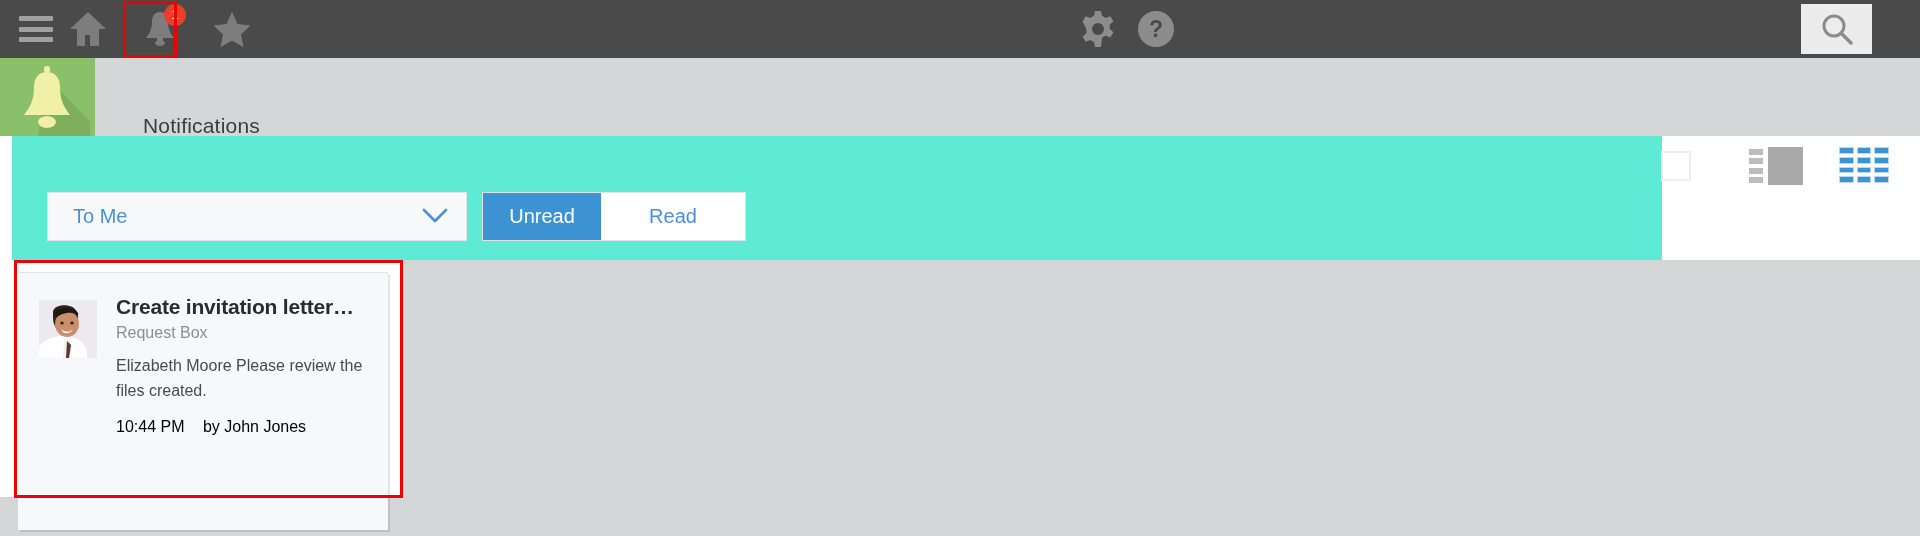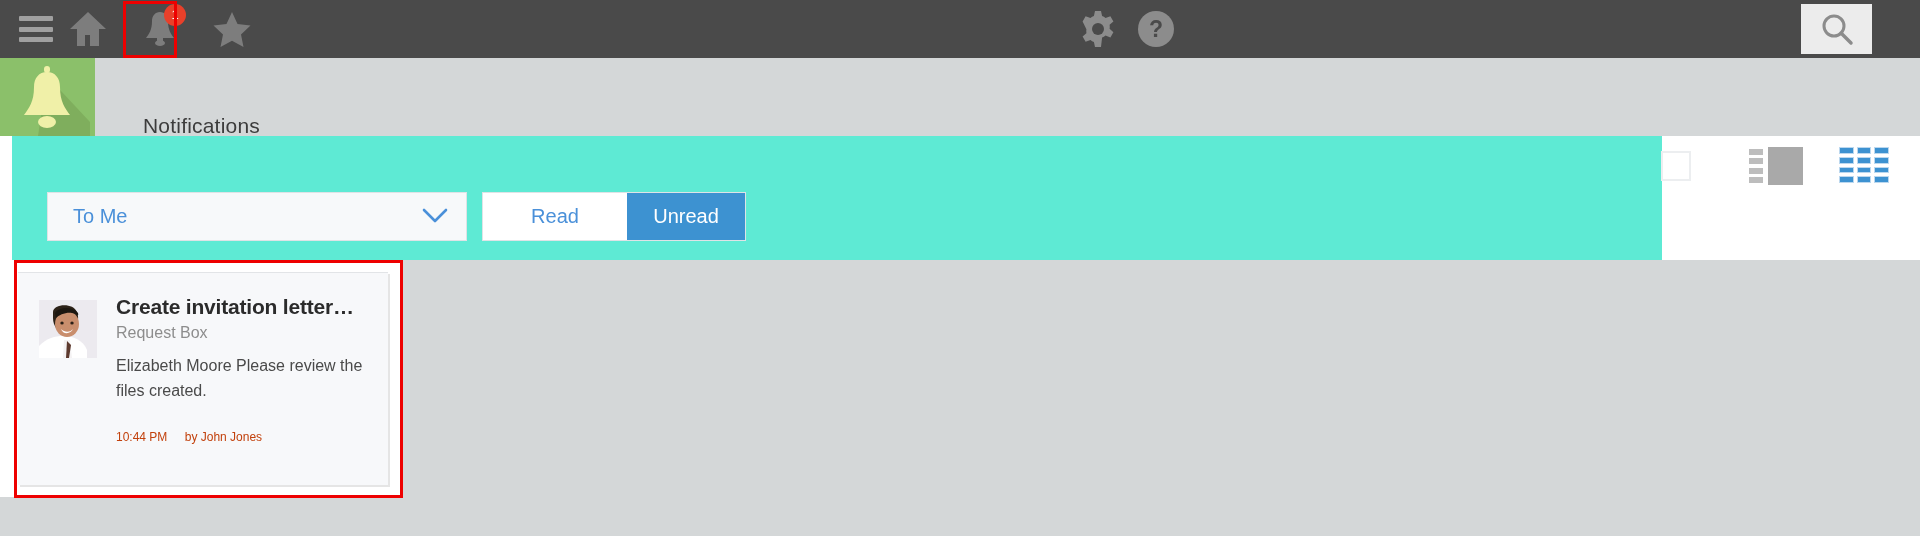--- a/index.html
+++ b/index.html
@@ -115,36 +115,36 @@
   
   .content {
     position: absolute; left: 0; top: 260px; width: 1920px; height: 276px;
     background: #d4d7d8;
   }
   .card-col {
     position: absolute; left: 0; top: 0; width: 402px; height: 237px;
     background: #ffffff;
   }
   .notif-card {
-    position: absolute; left: 18px; top: 12px; width: 370px; height: 213px;
+    position: absolute; left: 18px; top: 12px; width: 370px; height: 258px;
     background: #f7f8fa; border-top: 1px solid #e2e4e7;
     box-shadow: 2px 2px 0 0 rgba(0,0,0,0.10);
   }
   .avatar {
     position: absolute; left: 21px; top: 27px; width: 58px; height: 58px;
     overflow: hidden; background: #efeef1;
   }
   .card-body { position: absolute; left: 98px; top: 22px; right: 12px; }
   .card-title {
     font-size: 21px; font-weight: bold; color: #2b2b2b; letter-spacing: -.2px;
     white-space: nowrap;
   }
   .card-sub { font-size: 16px; color: #8d8d8d; margin-top: 5px; }
   .card-text { font-size: 16px; color: #4a4a4a; margin-top: 11px; line-height: 25px; width: 255px; }
-  .card-meta { font-size: 12px; color: #c2410c; margin-top: 27px; }
+  .card-meta { font-size: 16px; color: #000000; margin-top: 15px; }
   .card-meta .by { margin-left: 14px; }
 
   .hl-card {
     position: absolute; left: 14px; top: 260px; width: 389px; height: 238px;
     border: 3px solid #ee0000; z-index: 6; pointer-events: none;
   }
 </style>
 </head>
 <body>
 
@@ -225,22 +225,22 @@
     <div class="filter-select">
       <span class="filter-label">To Me</span>
       <span class="filter-chev">
         <svg width="26" height="18" viewBox="0 0 26 18">
           <polyline points="2,3 13,14 24,3" fill="none" stroke="#4a90d9" stroke-width="2.6" stroke-linecap="round" stroke-linejoin="round"></polyline>
         </svg>
       </span>
     </div>
 
     <div class="seg">
+      <div class="seg-btn active">Unread</div>
       <div class="seg-btn inactive">Read</div>
-      <div class="seg-btn active">Unread</div>
     </div>
 
     <div class="chk-box"></div>
 
     <div class="view-list">
       <span class="vl-bars">
           <i></i>
           <i></i>
           <i></i>
           <i></i>

